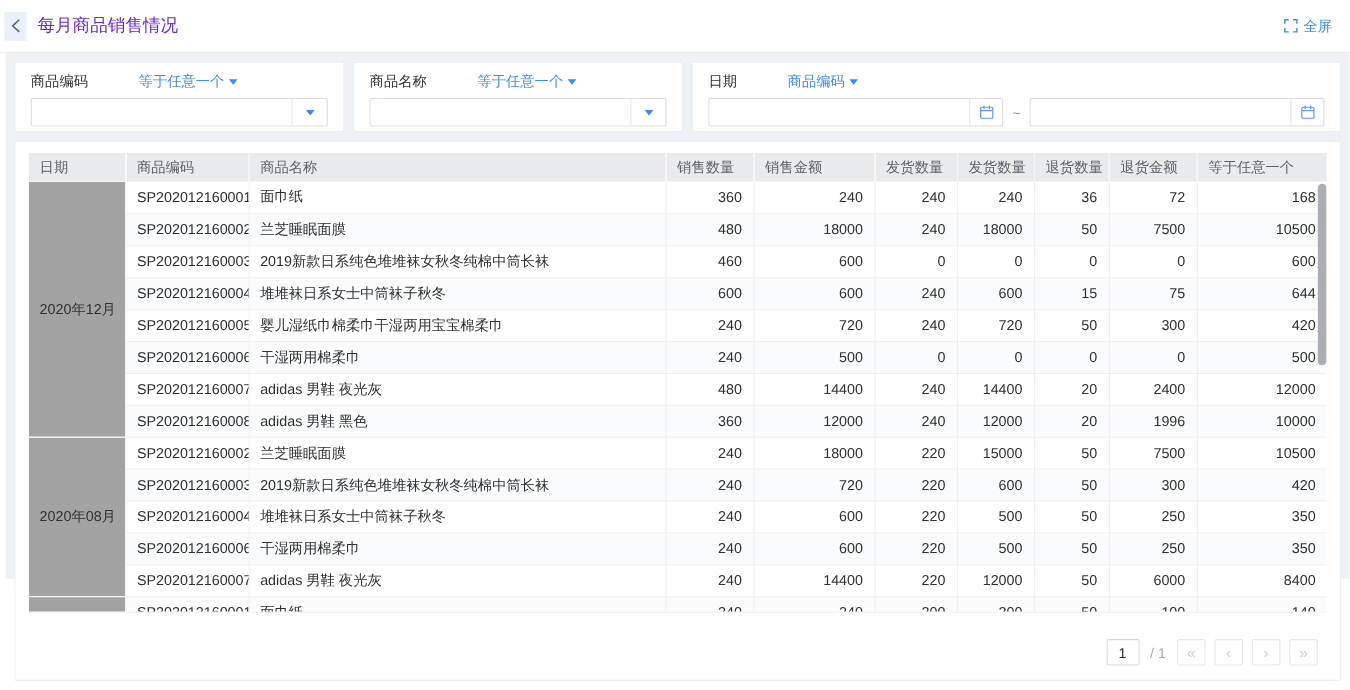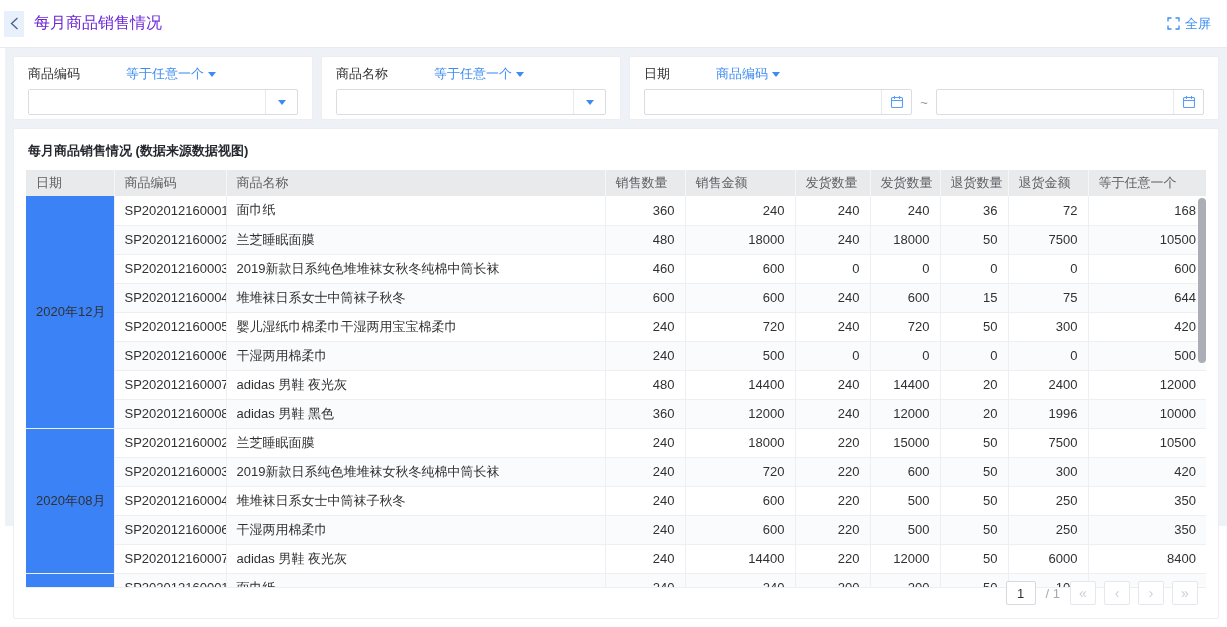--- a/index.html
+++ b/index.html
@@ -40,21 +40,21 @@
   .table-title { font-weight:bold; color:#24282E; margin:3px 0 10px 2px; font-size:13px; }
   table { width:100%; border-collapse:collapse; table-layout:fixed; font-size:13px; }
   thead th { background:#E9EAEC; height:26px; font-weight:normal; color:#5E6266; text-align:left; padding:0 10px; border-right:1px solid #F5F6F8; white-space:nowrap; overflow:hidden; }
   thead th:last-child { border-right:none; }
   thead th.num { text-align:left; }
   .tbody-wrap { height:392px; overflow:hidden; position:relative; border-bottom:1px solid #EDEFF2; }
   tbody td { height:29px; padding:0 10px; border-bottom:1px solid #EDEFF2; border-right:1px solid #EDEFF2; white-space:nowrap; overflow:hidden; background:#fff; }
   tbody td:last-child { border-right:none; }
   tbody td.num { text-align:right; }
   tbody tr:nth-child(even) td:not(.date-cell) { background:#FAFBFC; }
-  td.date-cell { vertical-align:middle; background:#3b82f6;margin-top:16px; }
+  td.date-cell { vertical-align:middle; background:#a3a3a3;margin-top:16px; }
   .vscroll-thumb { position:absolute; top:2px; right:0; width:8px; height:165px; background:#ABAEB4; border-radius:4px; }
 
   
   .pagination { position:absolute; right:20px; bottom:13px; display:flex; align-items:center; gap:8px; }
   .page-box { min-width:30px; height:24px; border:1px solid #D6DAE0; border-radius:2px; display:flex; align-items:center; justify-content:center; color:#303133; padding:0 6px; background:#fff; }
   .page-total { color:#A6AAB1; margin:0 2px; }
   .page-btn { width:26px; height:24px; border:1px solid #E4E7EC; border-radius:2px; display:flex; align-items:center; justify-content:center; color:#CBCFD6; background:#fff; font-size:14px; line-height:1; cursor:default; }
 </style>
 </head>
 <body>
@@ -149,21 +149,20 @@
                 </svg>
             </span>
           </span>
         </div>
       </div>
     </div>
 
   </div>
 
   <div class="card table-card">
-    <div class="table-title">每月商品销售情况 (数据来源数据视图)</div>
 
     <table>
       <colgroup>
         <col style="width:88px">
           <col style="width:112px">
           <col>
           <col style="width:80px">
           <col style="width:110px">
         <col style="width:75px">
           <col style="width:70px">

